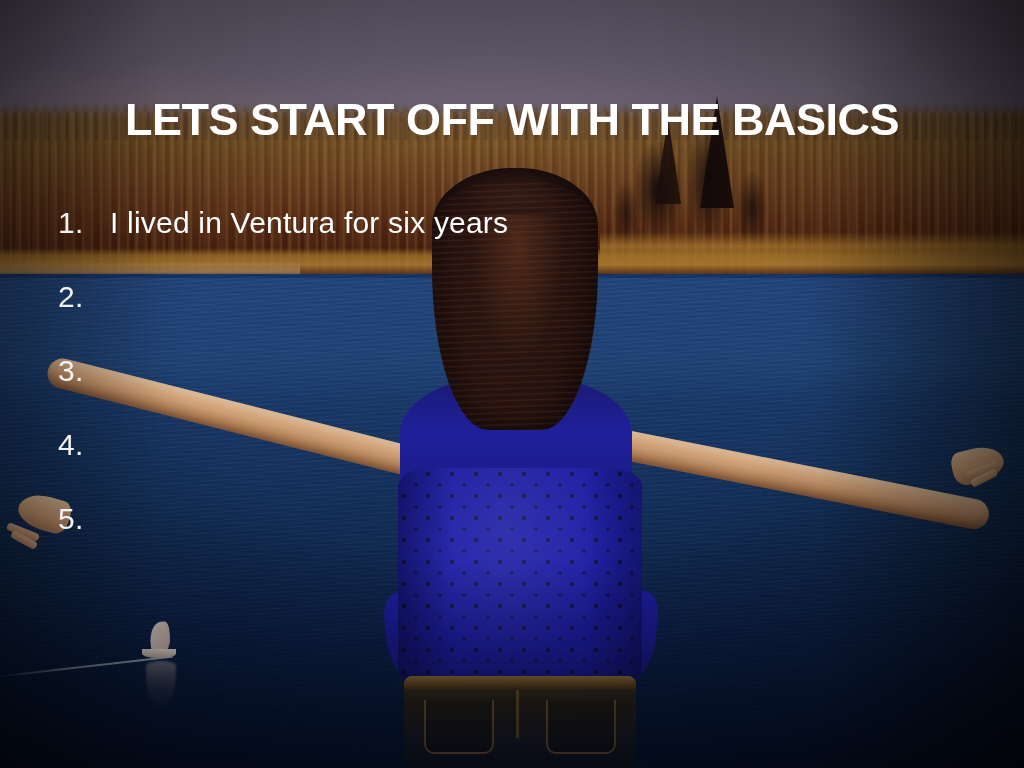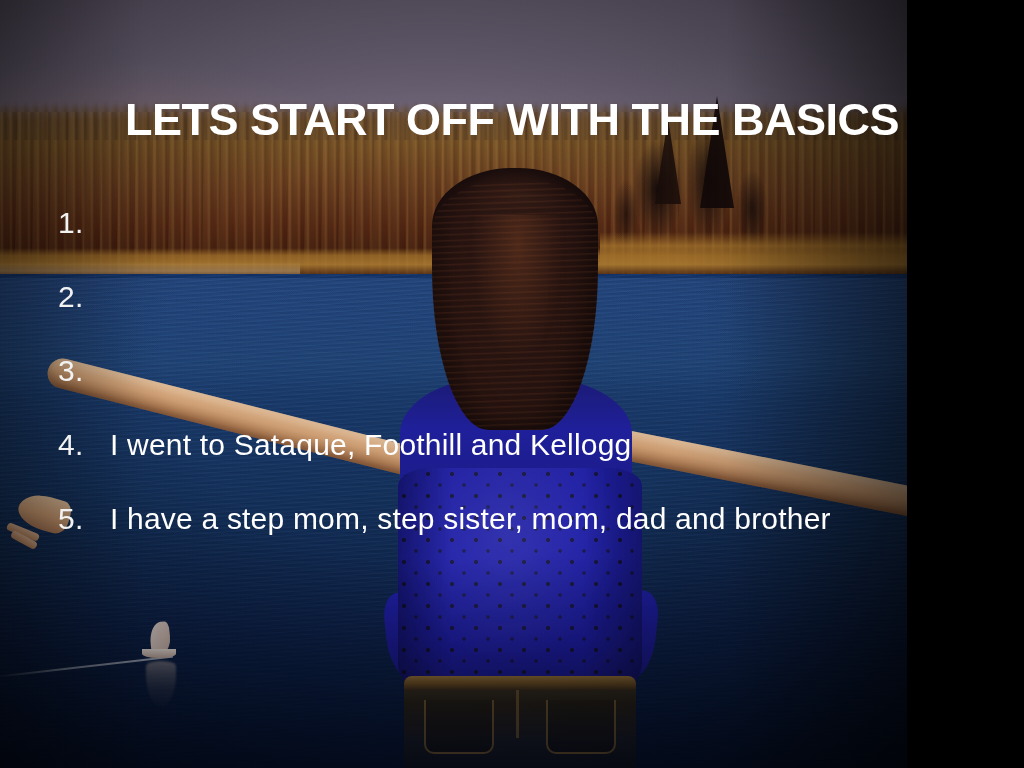--- a/index.html
+++ b/index.html
@@ -7,21 +7,21 @@
     margin: 0;
     padding: 0;
     background: #000;
   }
   body {
     font-family: "Liberation Sans", sans-serif;
   }
 
   #slide {
     position: relative;
-    width: 907px;
+    width: 1024px;
     height: 768px;
     overflow: hidden;
     background: #7f1d1d;
   }
 
   
   .photo {
     position: absolute;
     inset: 0;
     overflow: hidden;
@@ -523,31 +523,30 @@
     <div class="vignette"></div>
   </div>
 
   <div class="content">
 
     <h1 class="slide-title">LETS START OFF WITH THE BASICS</h1>
 
     <ol class="bullet-list">
       <li class="bullet-item">
         <span class="bullet-num">1.</span>
+        <span class="bullet-text">I lived in Ventura for six years</span>
       </li>
       <li class="bullet-item">
         <span class="bullet-num">2.</span>
       </li>
       <li class="bullet-item">
         <span class="bullet-num">3.</span>
       </li>
       <li class="bullet-item">
         <span class="bullet-num">4.</span>
-        <span class="bullet-text">I went to Sataque, Foothill and Kellogg</span>
       </li>
       <li class="bullet-item">
         <span class="bullet-num">5.</span>
-        <span class="bullet-text">I have a step mom, step sister, mom, dad and brother</span>
       </li>
     </ol>
 
   </div>
 </div>
 
 </body></html>

